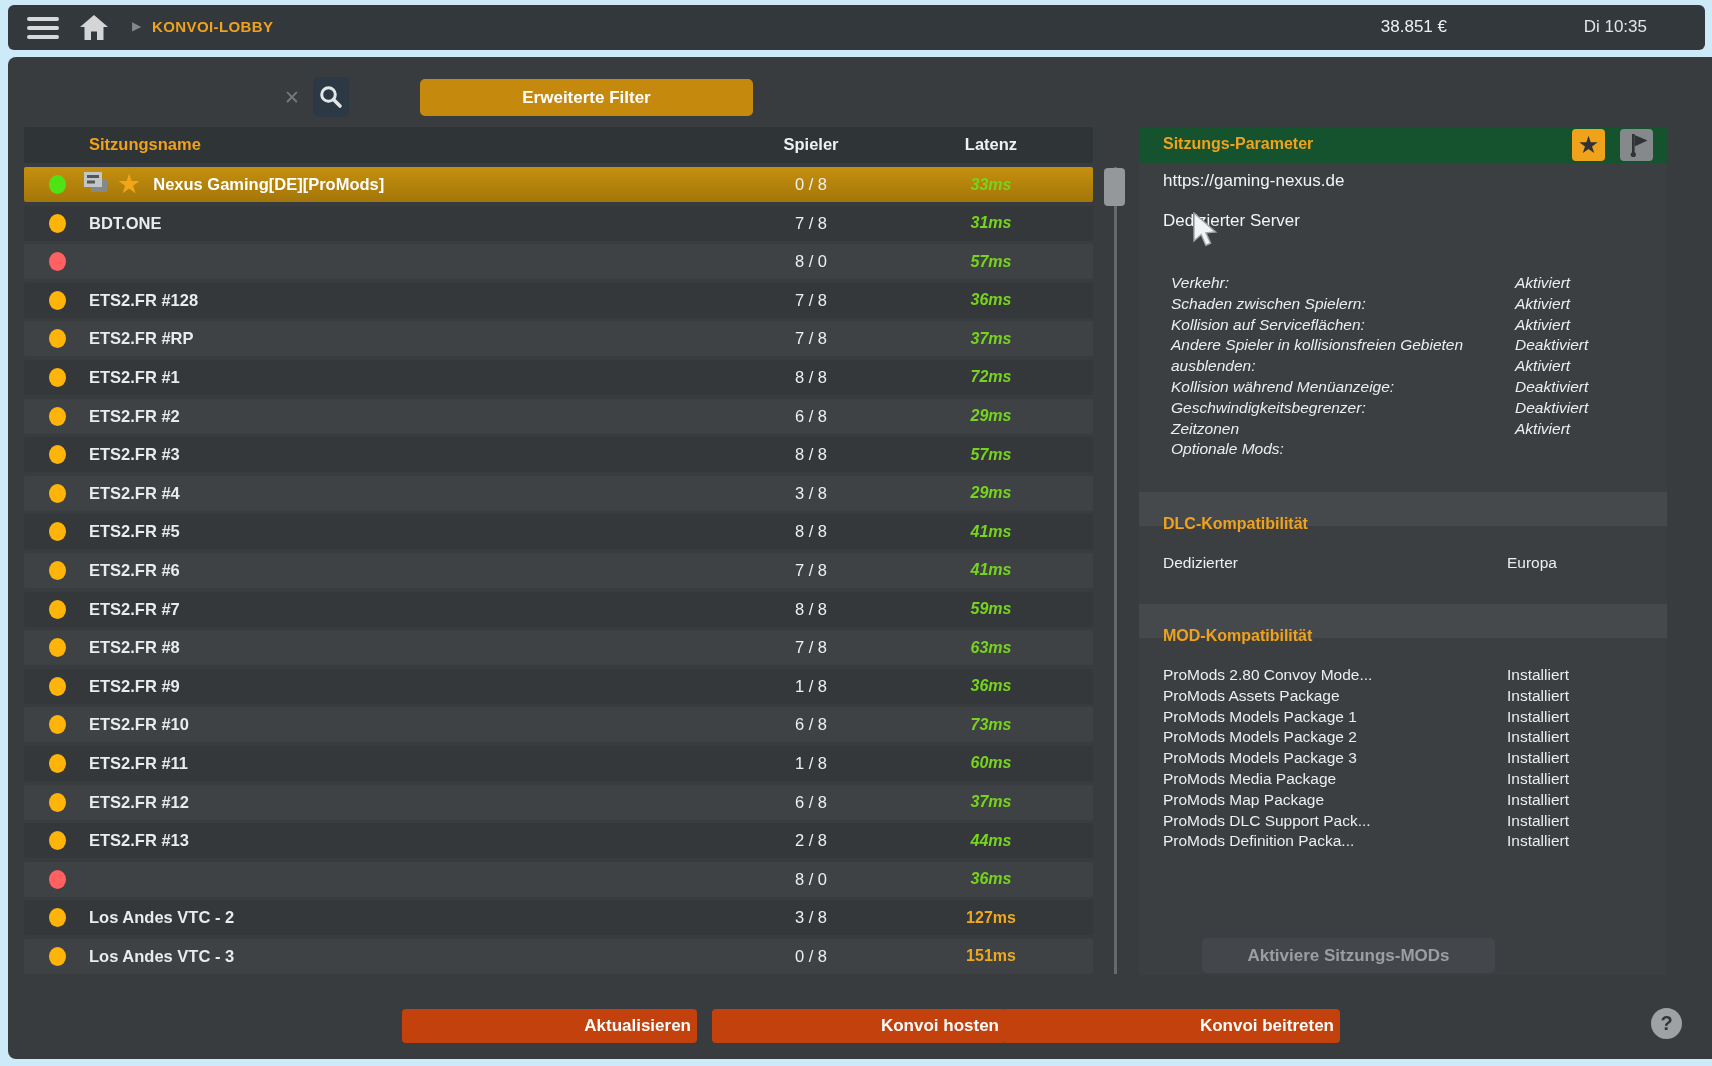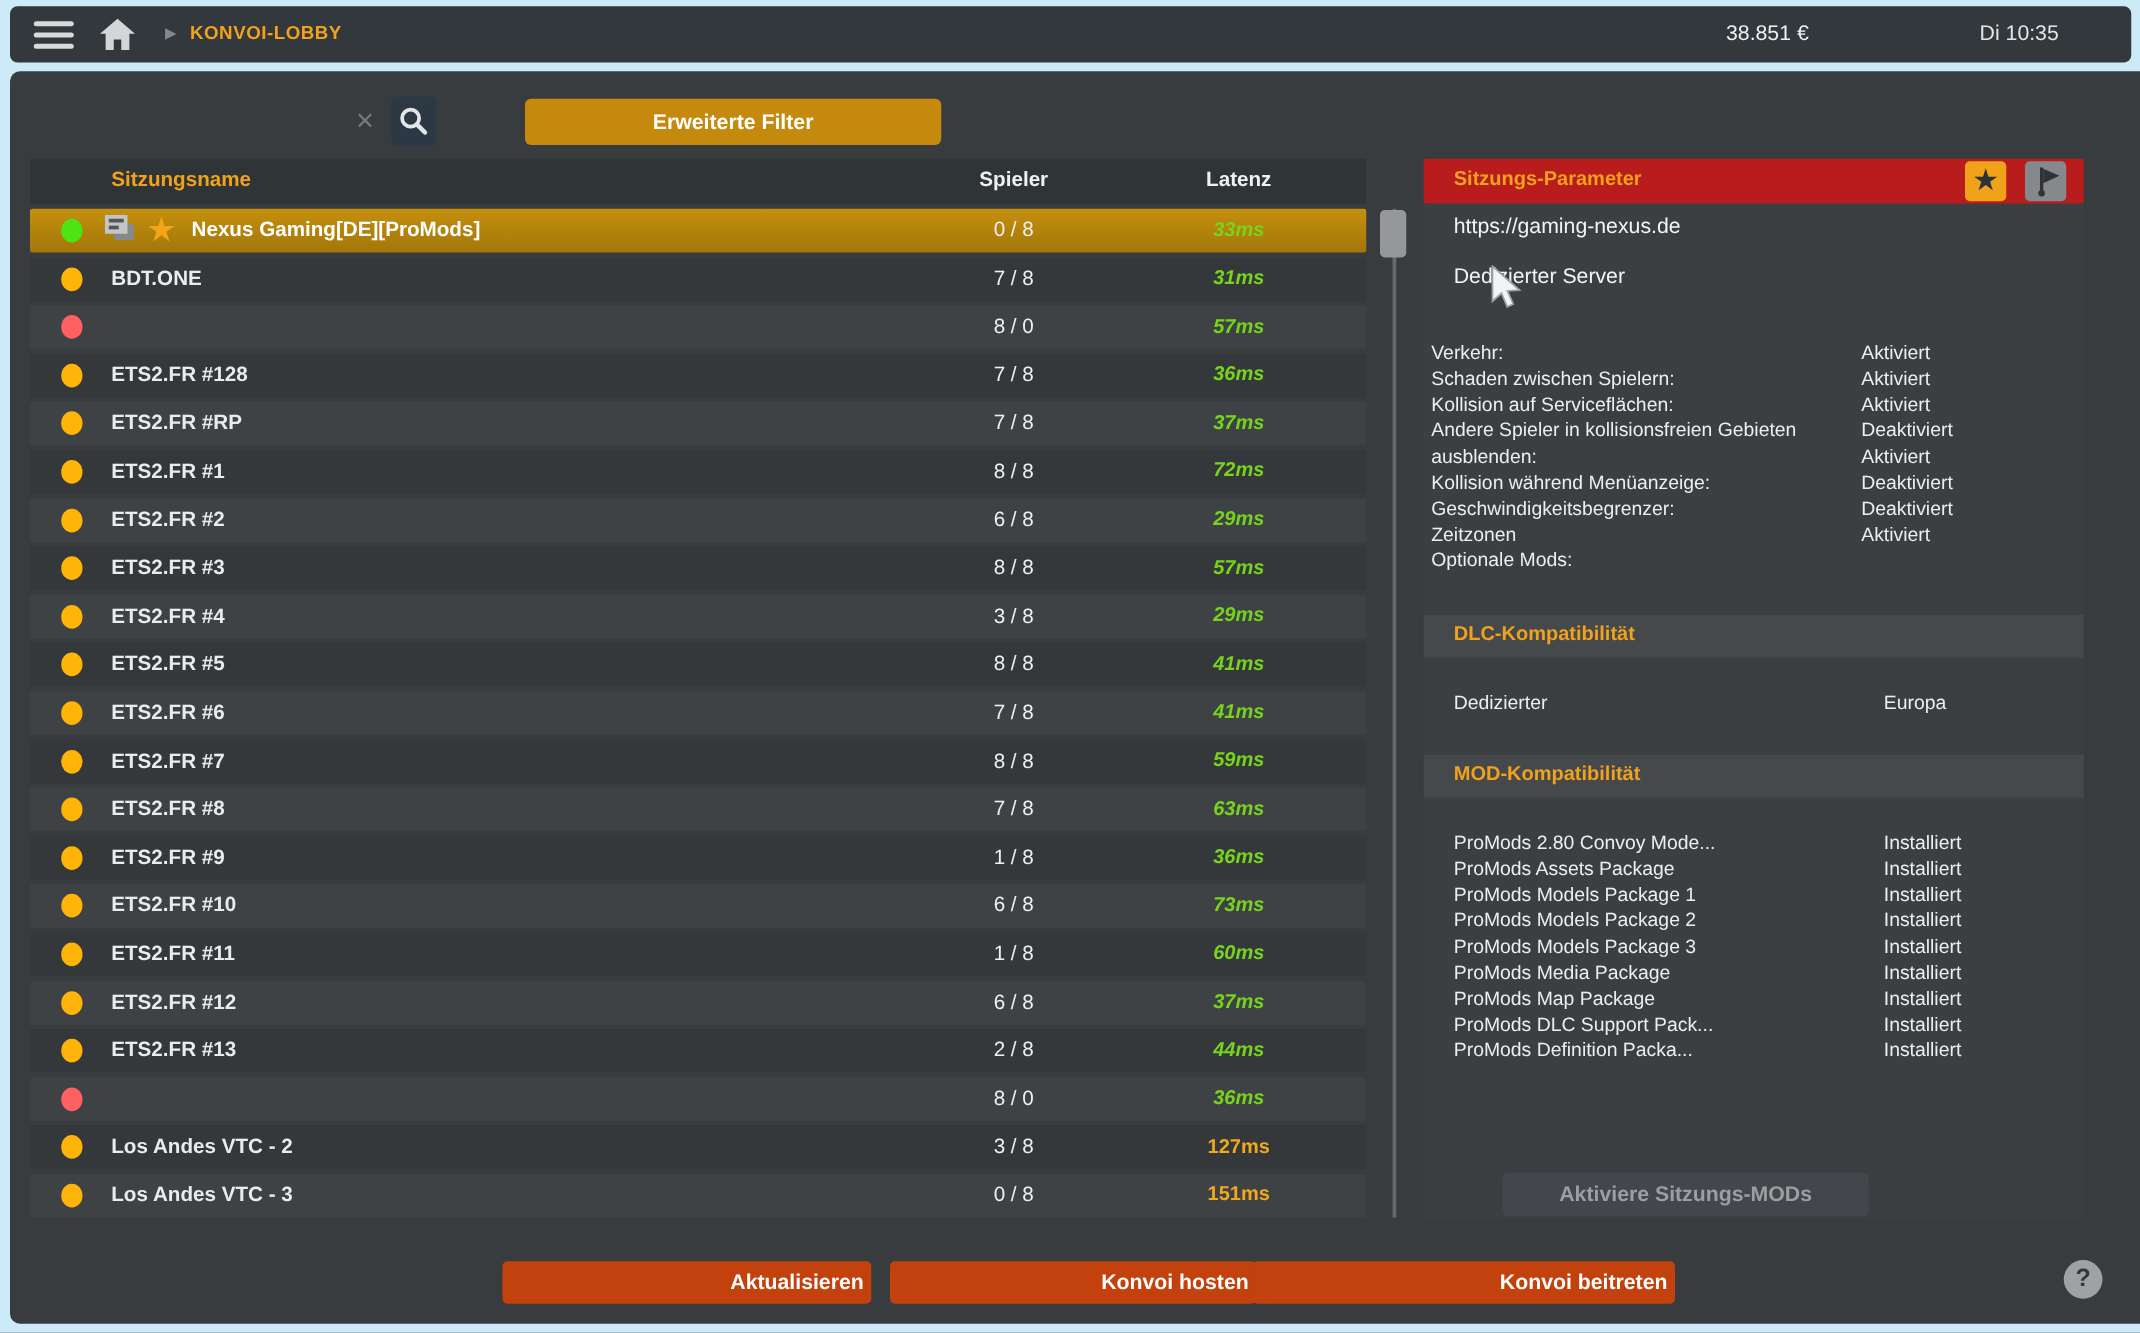--- a/index.html
+++ b/index.html
@@ -62,35 +62,35 @@
   .r-latency{position:absolute;left:917px;width:100px;text-align:center;
     font-size:16px;font-weight:700;}
   .lat-good{color:#76d41c;font-style:italic;}
   .lat-high{color:#f0a81c;}
   
   .sb-track{position:absolute;left:1106px;top:110px;width:3px;height:807px;background:#66696c;}
   .sb-thumb{position:absolute;left:1096px;top:111px;width:21px;height:38px;
     background:#94989b;border-radius:4px;cursor:grab;}
   
   .d-header{position:absolute;left:1131px;top:70px;width:528px;height:36px;
-    background:#b91c1c;border-radius:2px;}
+    background:#14532d;border-radius:2px;}
   .d-title{position:absolute;left:24px;top:8px;color:#f0a21c;font-weight:700;font-size:16px;}
   .icon-btn{position:absolute;top:2px;width:33px;height:32px;border:none;border-radius:4px;
     cursor:pointer;display:flex;align-items:center;justify-content:center;padding:0;}
   .star-btn{left:433px;background:#f0a21a;color:#2e3235;font-size:24px;line-height:30px;}
   .flag-btn{left:481px;background:#85898c;}
   #detail-body{position:absolute;left:1131px;top:106px;width:528px;height:812px;
     background:#3b3f42;}
   .d-url{position:absolute;left:24px;top:8px;color:#f2f3f4;font-size:17px;}
   .d-server{position:absolute;left:24px;top:48px;color:#f2f3f4;font-size:17px;}
-  .params{position:absolute;left:6px;top:110px;width:490px;}
+  .params{position:absolute;left:32px;top:110px;width:490px;font-style:italic;}
   .p-line{display:grid;grid-template-columns:344px auto;line-height:20.8px;
     font-size:15.5px;color:#eceeef;}
   .sec-bar{position:absolute;left:0;width:528px;height:34px;background:#45494c;}
-  .sec-bar span{position:absolute;left:24px;top:7px;color:#f0a21c;font-weight:700;font-size:16px;}
+  .sec-bar span{position:absolute;left:24px;top:23px;color:#f0a21c;font-weight:700;font-size:16px;}
   .dlc-bar{top:329px;}
   .dlc-items{position:absolute;left:24px;top:390px;width:490px;}
   .mod-bar{top:441px;}
   .mod-items{position:absolute;left:24px;top:502px;width:490px;}
   .activate-btn{position:absolute;left:63px;top:775px;width:293px;height:35px;
     background:#43474b;border:none;border-radius:5px;color:#9b9fa2;font-weight:700;
     font-size:17px;font-family:inherit;cursor:default;}
   
   .foot-btn{position:absolute;top:952px;height:34px;background:#c2410c;border:none;
     border-radius:4px;color:#fbfcfc;font-weight:700;font-size:17px;

